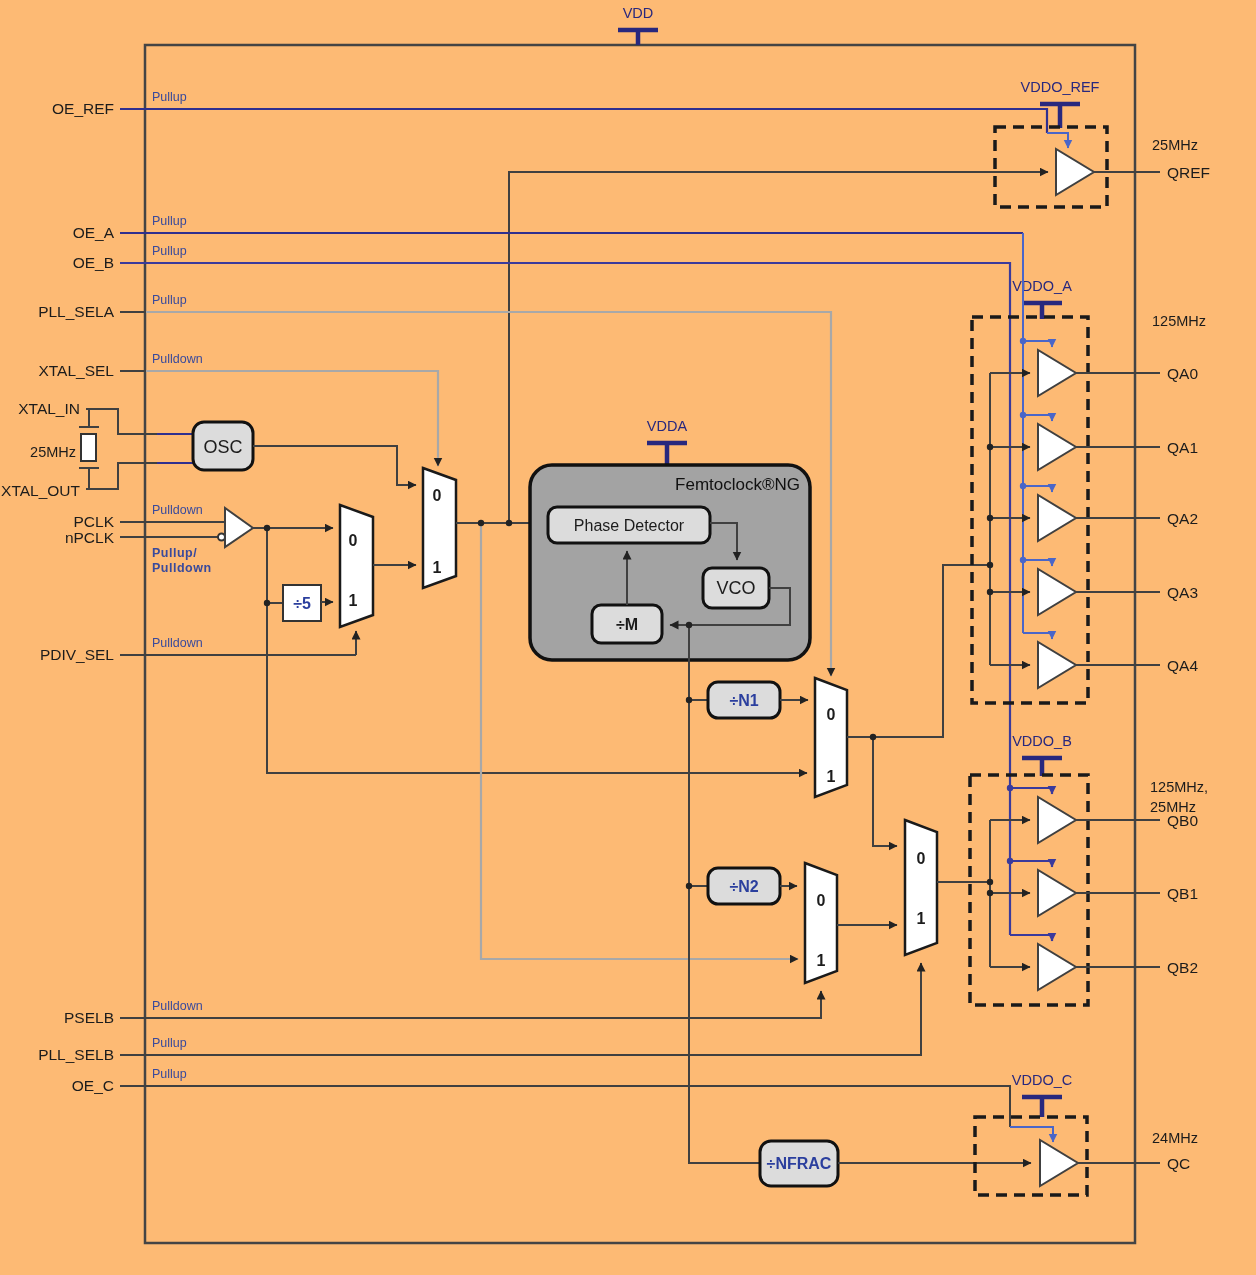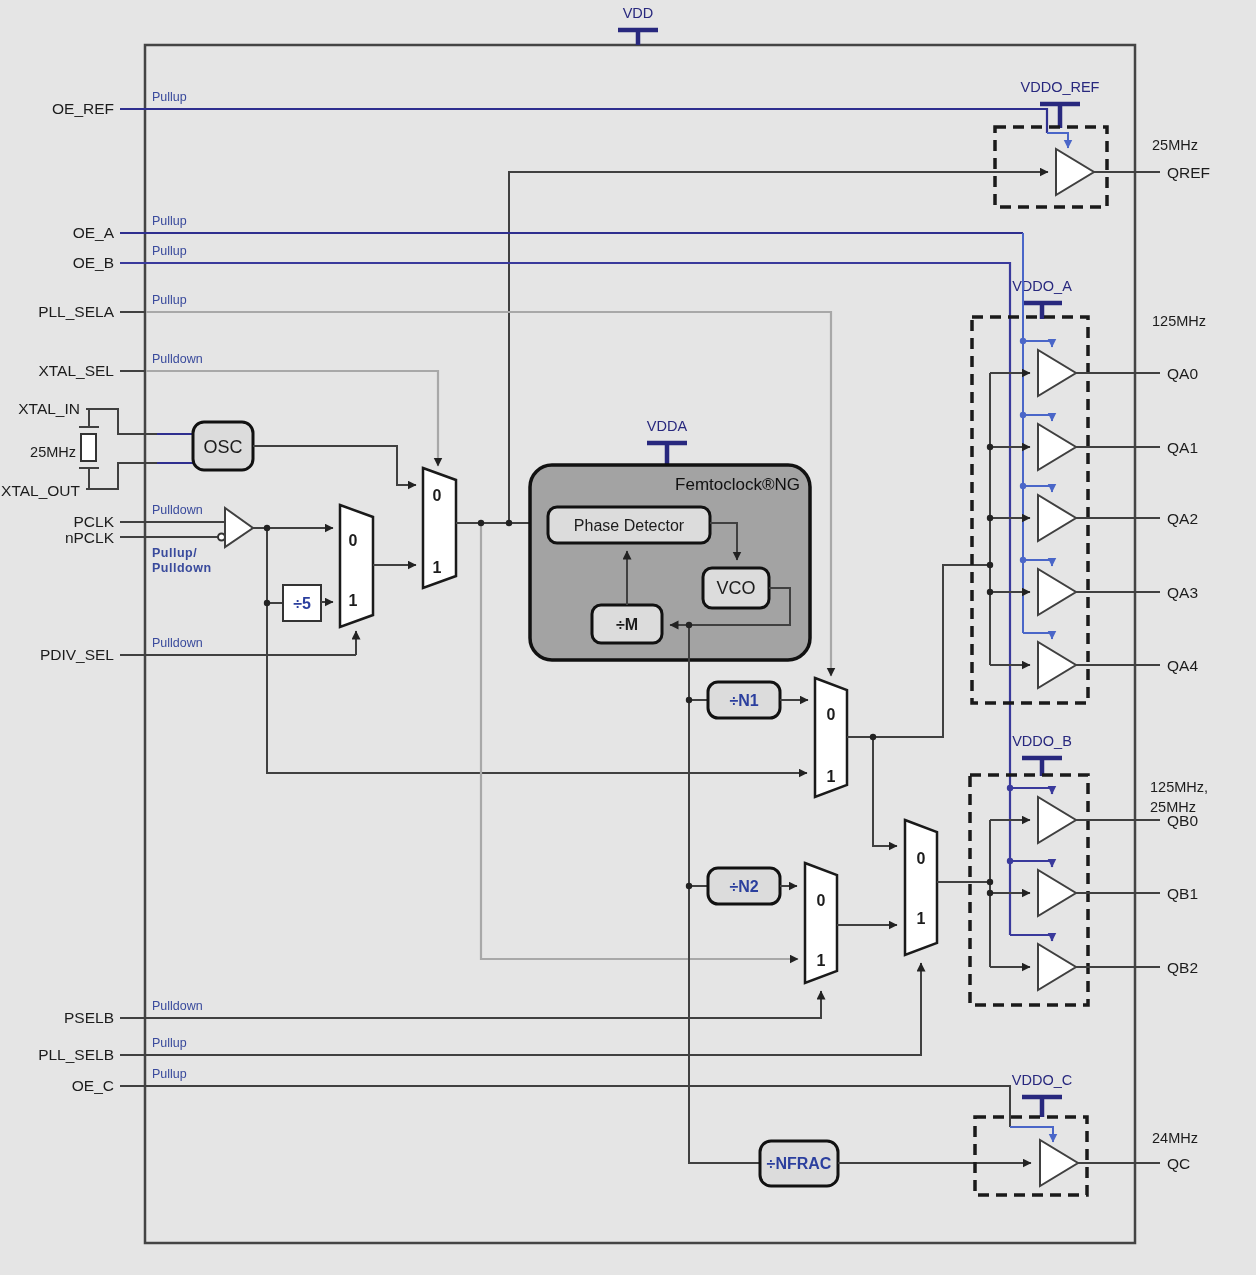--- a/index.html
+++ b/index.html
@@ -1,16 +1,16 @@
 <!DOCTYPE html>
 <html><head>
 <meta charset="utf-8">
 <style>
   html,body{margin:0;padding:0;background:#ffffff;}
-  .canvas{width:1256px;height:1275px;position:relative;background:#e5e5e5;}
+  .canvas{width:1256px;height:1275px;position:relative;background:#fdba74;}
   svg{display:block;}
   svg text{font-family:"Liberation Sans","DejaVu Sans",sans-serif;fill:#1c1c1c;}
   .pin{font-size:15.5px;}
   .res{font-size:12.5px;fill:#394a9c;}
   .resb{font-size:12.5px;fill:#394a9c;font-weight:bold;letter-spacing:.5px;}
   .freq{font-size:14.5px;}
   .blk{font-size:16px;}
   .blkbig{font-size:18px;}
   .muxlbl{font-size:16px;font-weight:bold;}
   .pwr{font-size:14.5px;fill:#28287e;}

